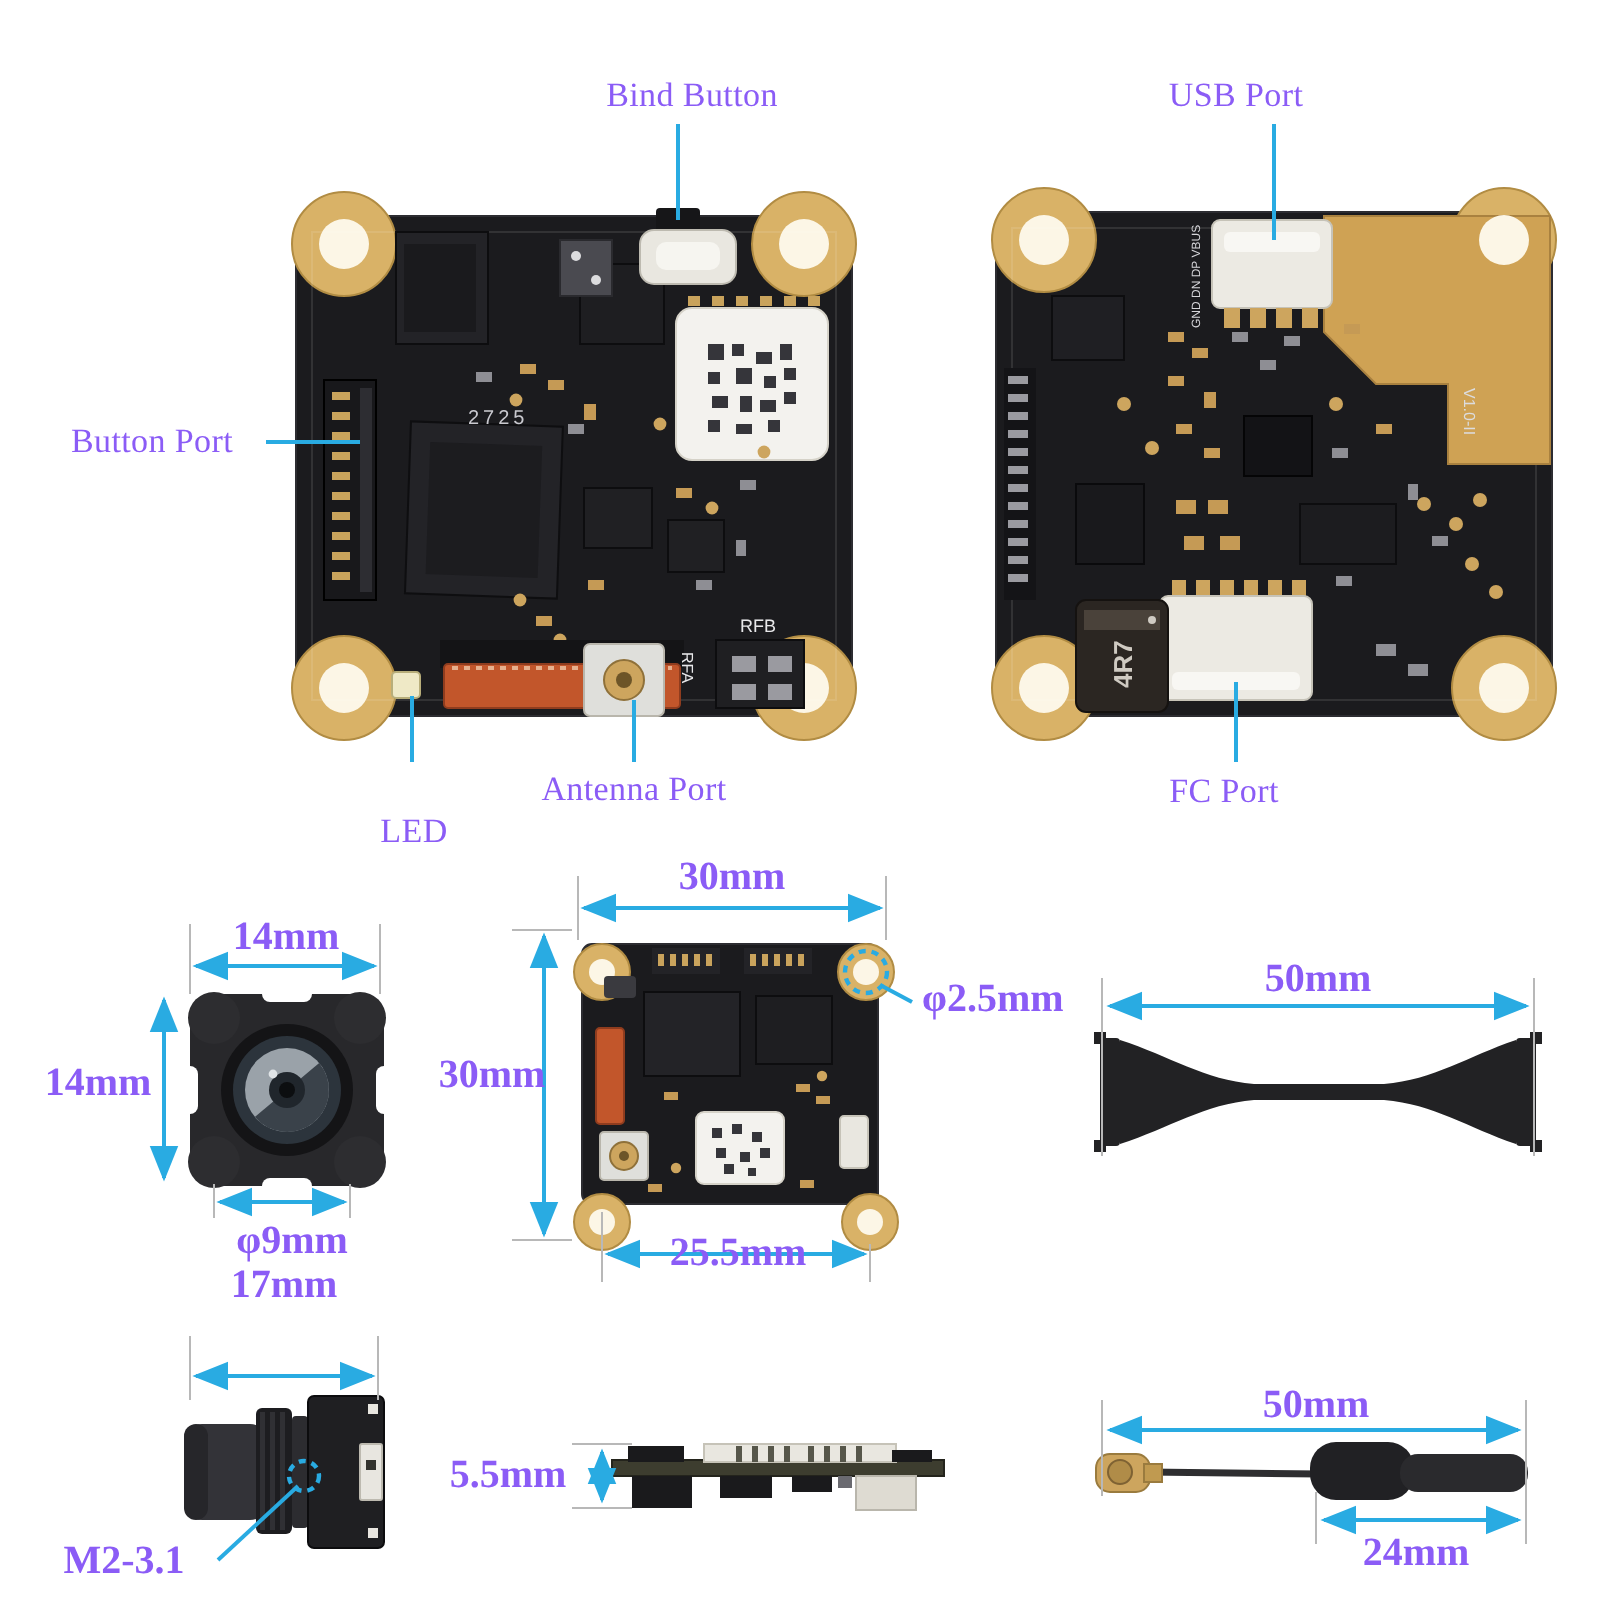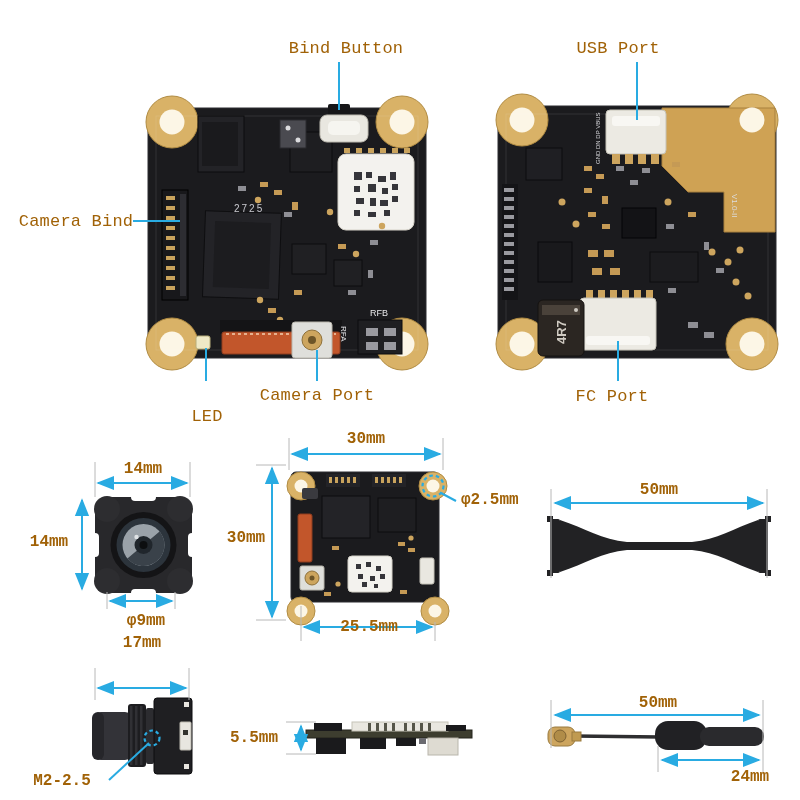--- a/index.html
+++ b/index.html
@@ -3,24 +3,24 @@
 <meta charset="utf-8">
 <style>
   html,body{margin:0;padding:0;background:#ffffff;}
   .stage{
     position:relative;width:800px;height:800px;background:#ffffff;overflow:hidden;
     font-family:"Liberation Sans",sans-serif;
   }
   .art{position:absolute;left:0;top:0;}
   .lbl{
     position:absolute;transform:translate(-50%,-50%);
-    color:#a16207;white-space:nowrap;font-family:Liberation Mono, monospace;
+    color:#8b5cf6;white-space:nowrap;font-family:Liberation Serif, serif;
   }
   .callout{font-size:17px;font-weight:500;letter-spacing:.2px;}
-  .dim{font-size:16px;font-weight:700;}
+  .dim{font-size:20px;font-weight:700;}
   .anchor-left{transform:translate(0,-50%);}
   svg text{font-family:"Liberation Sans",sans-serif;}
 </style>
 </head>
 <body>
 
 <div class="stage">
 
 <svg class="art" width="800" height="800" viewBox="0 0 800 800">
   <defs>
@@ -454,37 +454,37 @@
           <line x1="763" y1="700" x2="763" y2="772"></line>
       <line x1="658" y1="746" x2="658" y2="772"></line>
     </g>
     <line x1="555" y1="715" x2="759" y2="715" stroke="#29abe2" stroke-width="2" marker-start="url(#ah)" marker-end="url(#ah)"></line>
     <line x1="662" y1="760" x2="759" y2="760" stroke="#29abe2" stroke-width="2" marker-start="url(#ah)" marker-end="url(#ah)"></line>
   </g>
 </svg>
 
 <span class="lbl callout" style="left:346px;top:48px">Bind Button</span>
 <span class="lbl callout" style="left:618px;top:48px">USB Port</span>
-<span class="lbl callout" style="left:76px;top:221px">Camera Bind</span>
+<span class="lbl callout" style="left:76px;top:221px">Button Port</span>
 <span class="lbl callout" style="left:207px;top:416px">LED</span>
-<span class="lbl callout" style="left:317px;top:395px">Camera Port</span>
+<span class="lbl callout" style="left:317px;top:395px">Antenna Port</span>
 <span class="lbl callout" style="left:612px;top:396px">FC Port</span>
 
 <span class="lbl dim" style="left:143px;top:469px">14mm</span>
 <span class="lbl dim" style="left:49px;top:542px">14mm</span>
 <span class="lbl dim" style="left:146px;top:621px">φ9mm</span>
 
 <span class="lbl dim" style="left:366px;top:439px">30mm</span>
 <span class="lbl dim" style="left:246px;top:538px">30mm</span>
 <span class="lbl dim anchor-left" style="left:461px;top:500px">φ2.5mm</span>
 <span class="lbl dim" style="left:369px;top:627px">25.5mm</span>
 
 <span class="lbl dim" style="left:659px;top:490px">50mm</span>
 
 <span class="lbl dim" style="left:142px;top:643px">17mm</span>
-<span class="lbl dim" style="left:62px;top:781px">M2-2.5</span>
+<span class="lbl dim" style="left:62px;top:781px">M2-3.1</span>
 
 <span class="lbl dim" style="left:254px;top:738px">5.5mm</span>
 
 <span class="lbl dim" style="left:658px;top:703px">50mm</span>
-<span class="lbl dim" style="left:750px;top:777px">24mm</span>
+<span class="lbl dim" style="left:708px;top:777px">24mm</span>
 
 </div>
 
 </body></html>

